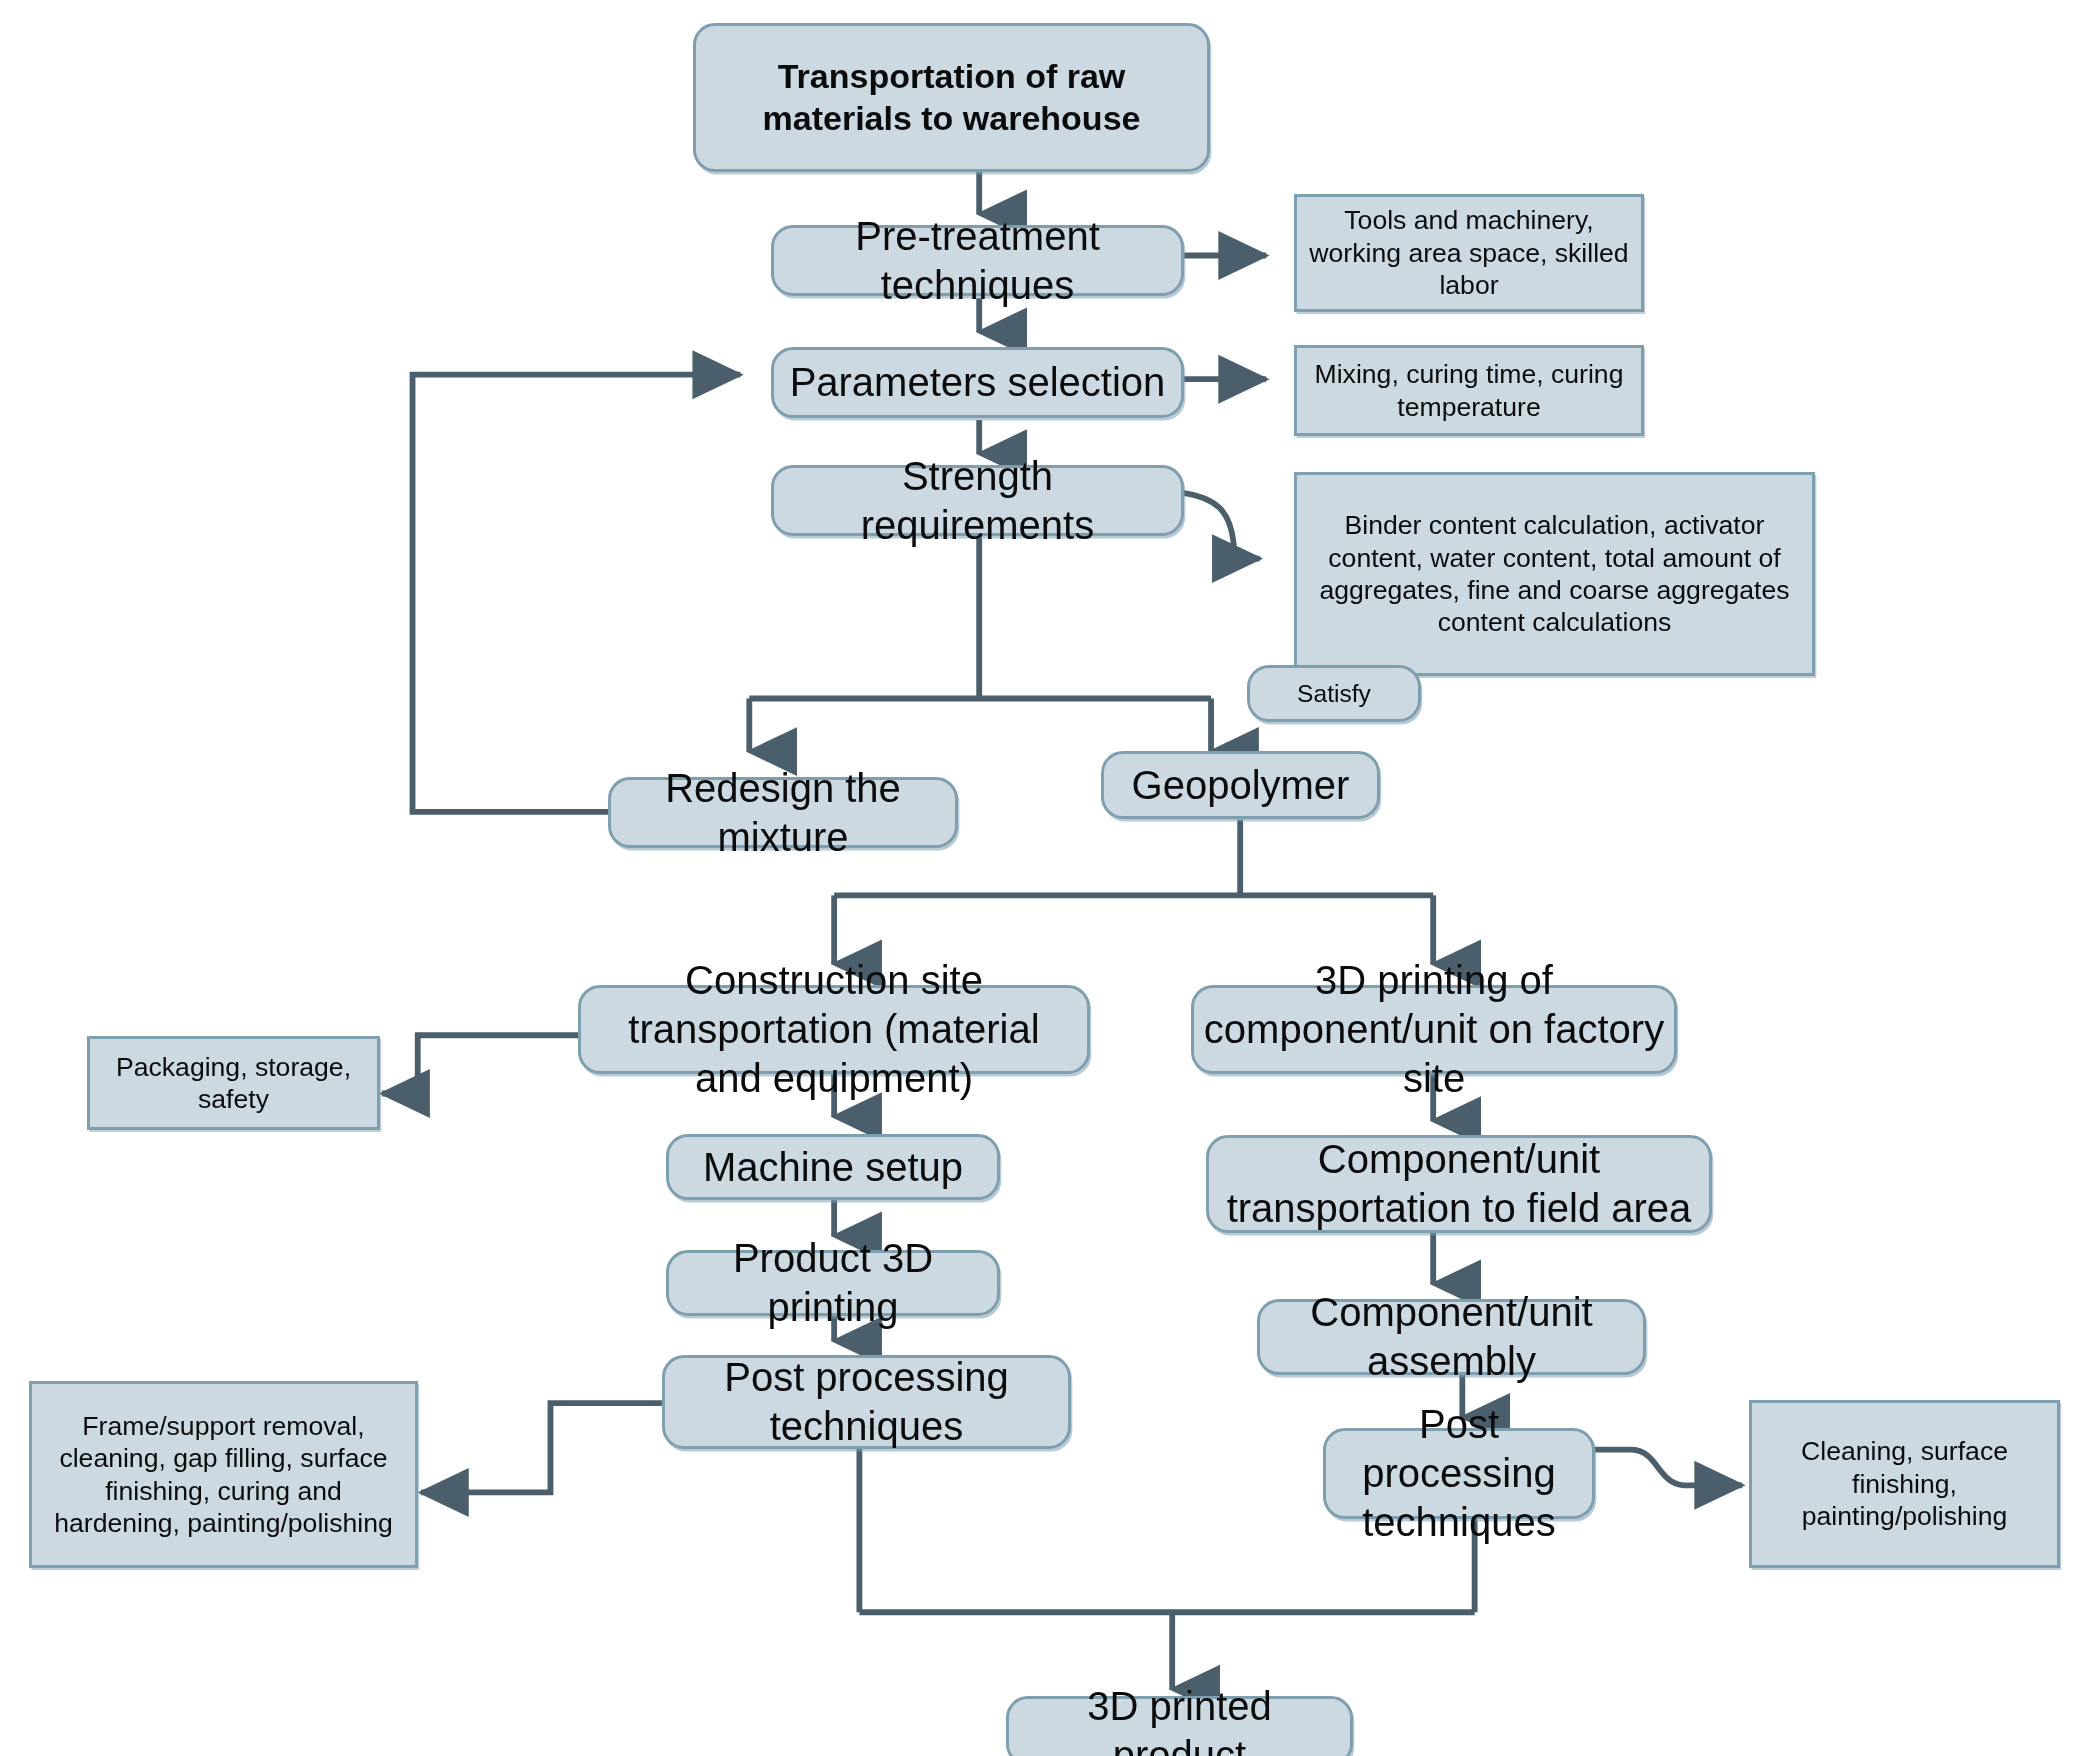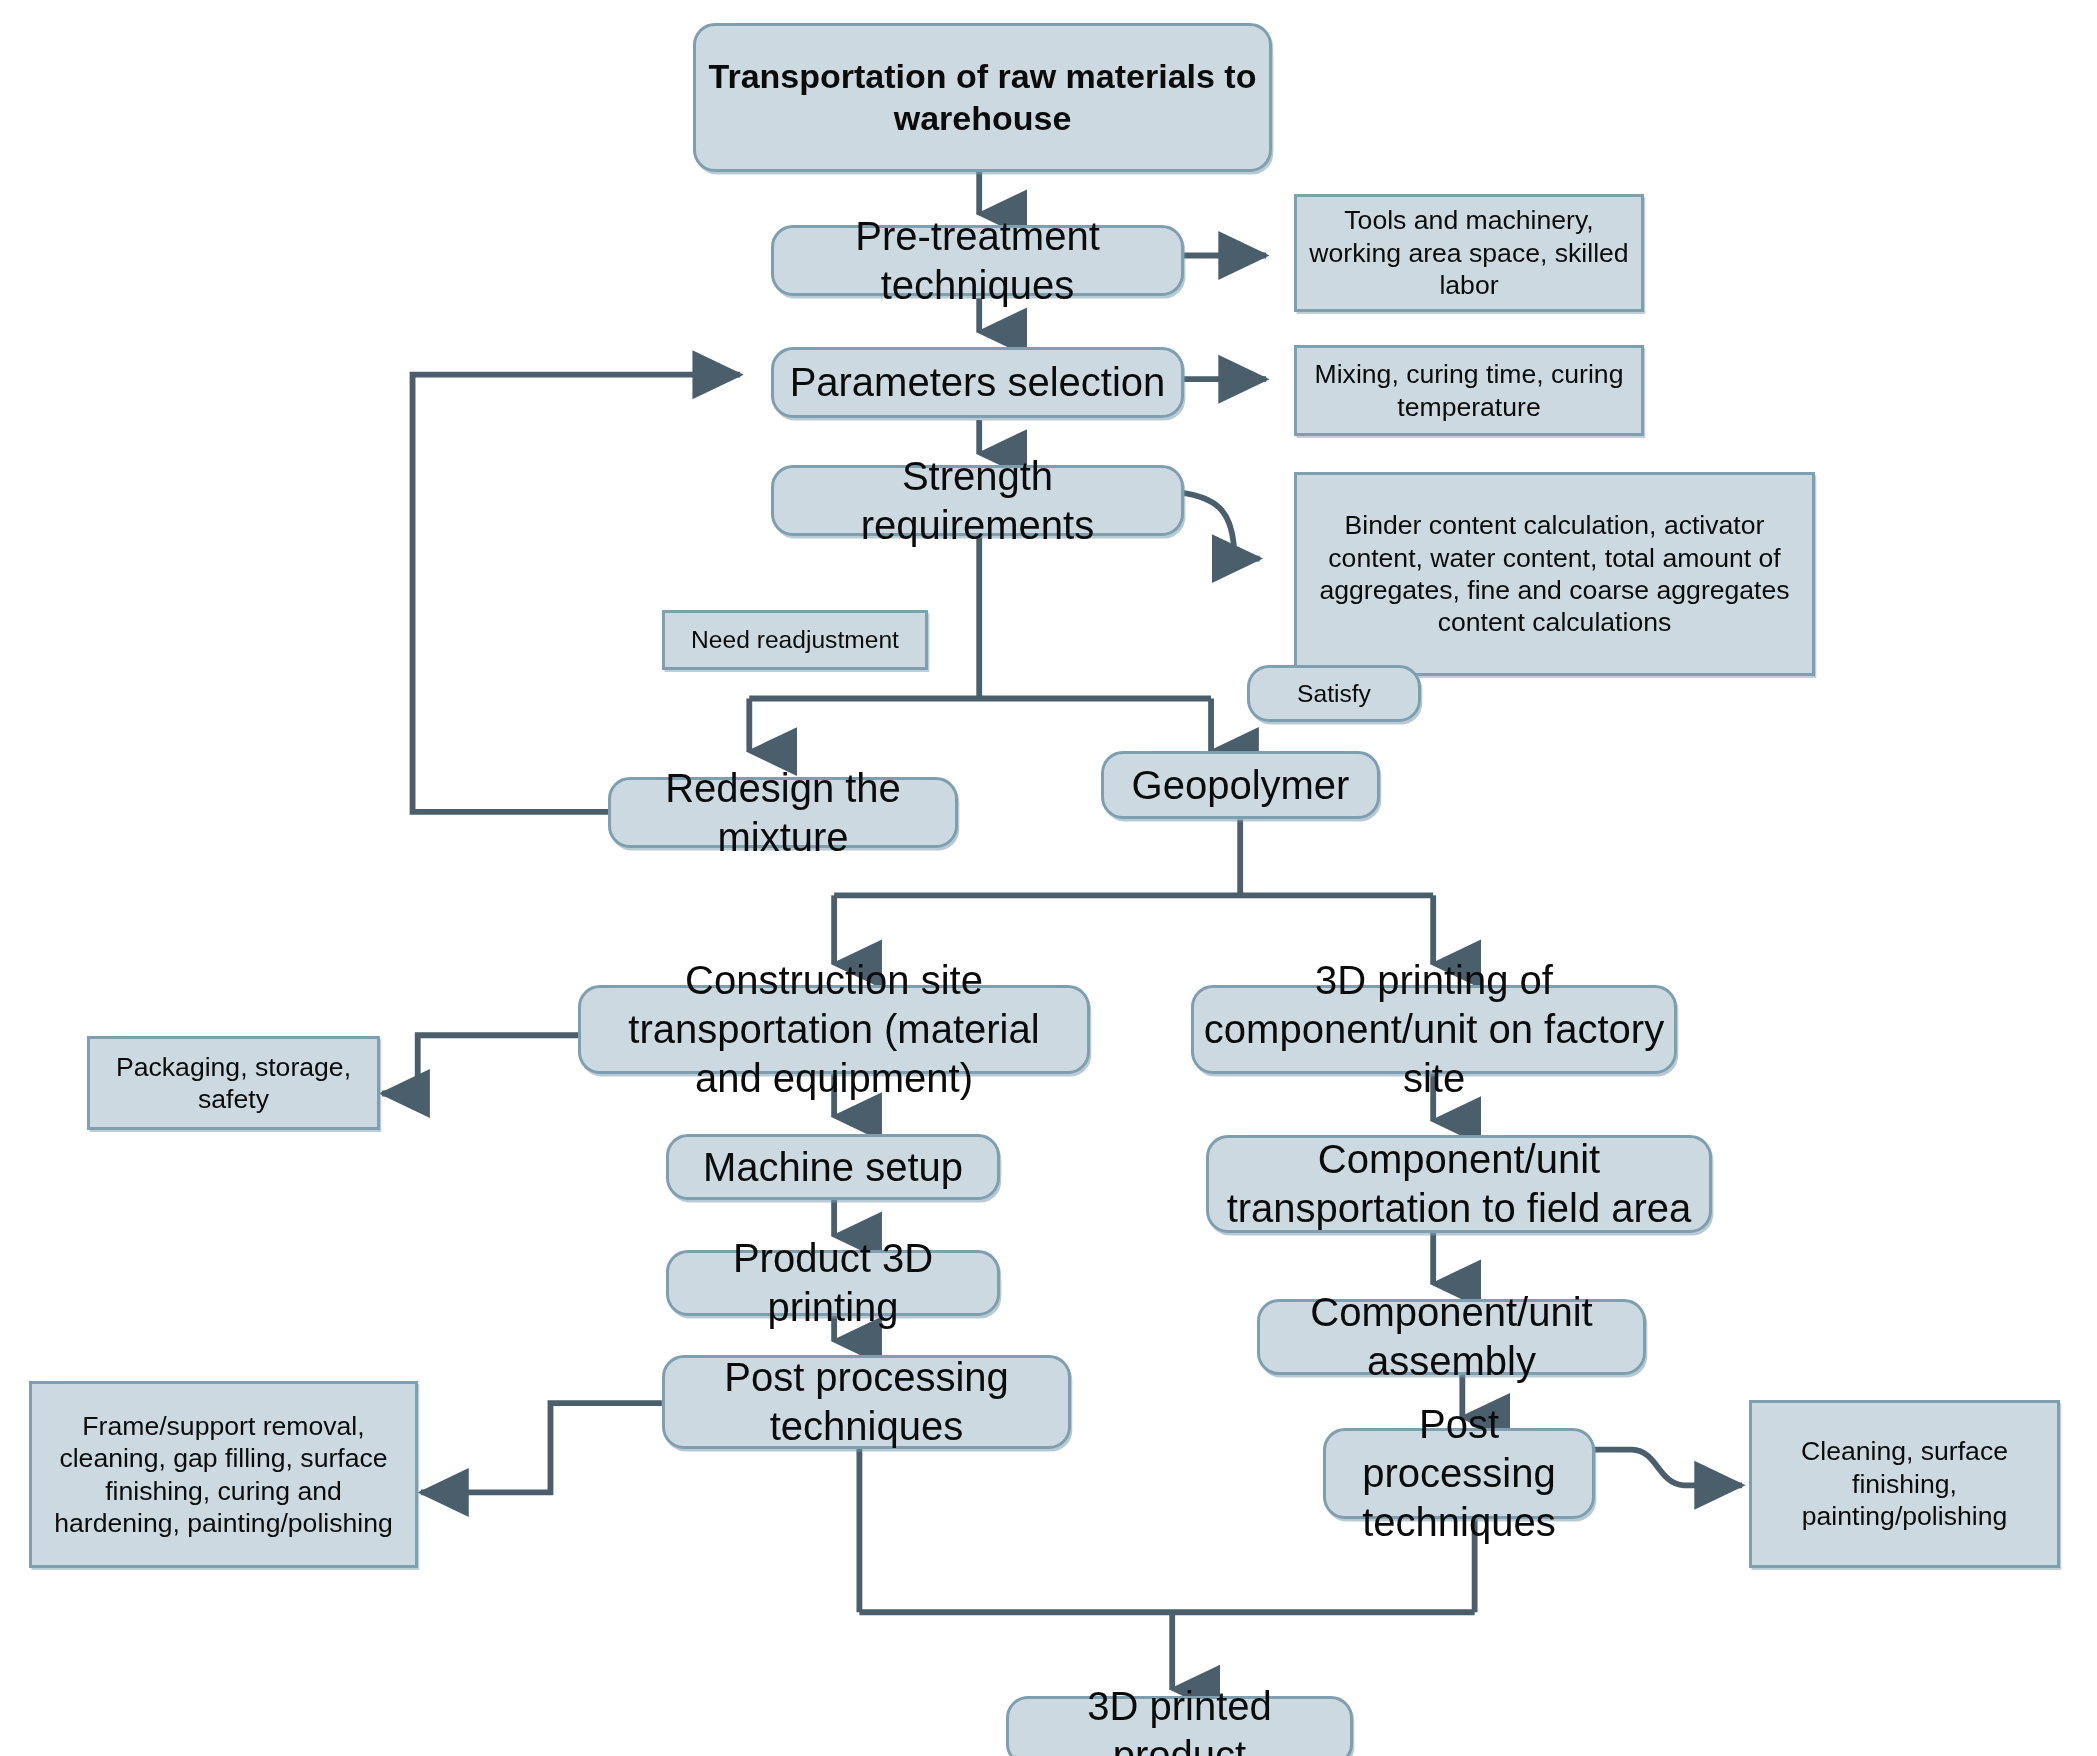--- a/index.html
+++ b/index.html
@@ -113,21 +113,21 @@
       <path d="M2453,2238 L2520,2238 C2560,2240 2560,2290 2600,2293 L2690,2293" marker-end="url(#ah-right)"></path>
 
       <path d="M1327,2234 L1327,2489"></path>
       <path d="M2277,2316 L2277,2489"></path>
       <path d="M1327,2489 L2277,2489"></path>
       <path d="M1810,2489 L1810,2608" marker-end="url(#ah-down)"></path>
 
     </g>
   </svg>
 
-  <div class="node rounded fs-big" style="left:693px; top:23px; width:579px; height:149px;">
+  <div class="node rounded fs-big" style="left:693px; top:23px; width:517px; height:149px;">
     <span>Transportation of raw materials to warehouse</span>
   </div>
 
   <div class="node rounded fs-main" style="left:771px; top:225px; width:413px; height:71px;">
     <span>Pre-treatment techniques</span>
   </div>
 
   <div class="node rect fs-note" style="left:1294px; top:194px; width:350px; height:118px;">
     <span>Tools and machinery, working area space, skilled labor</span>
   </div>
@@ -141,23 +141,20 @@
   </div>
 
   <div class="node rounded fs-main" style="left:771px; top:465px; width:413px; height:71px;">
     <span>Strength requirements</span>
   </div>
 
   <div class="node rect fs-note" style="left:1294px; top:472px; width:521px; height:204px;">
     <span>Binder content calculation, activator content, water content, total amount of aggregates, fine and coarse aggregates content calculations</span>
   </div>
 
-  <div class="node rect fs-small" style="left:662px; top:610px; width:266px; height:60px;">
-    <span>Need readjustment</span>
-  </div>
 
   <div class="node rounded fs-small" style="left:1247px; top:665px; width:174px; height:57px;">
     <span>Satisfy</span>
   </div>
 
   <div class="node rounded fs-main" style="left:608px; top:777px; width:350px; height:71px;">
     <span>Redesign the mixture</span>
   </div>
 
   <div class="node rounded fs-main" style="left:1101px; top:751px; width:279px; height:68px;">

